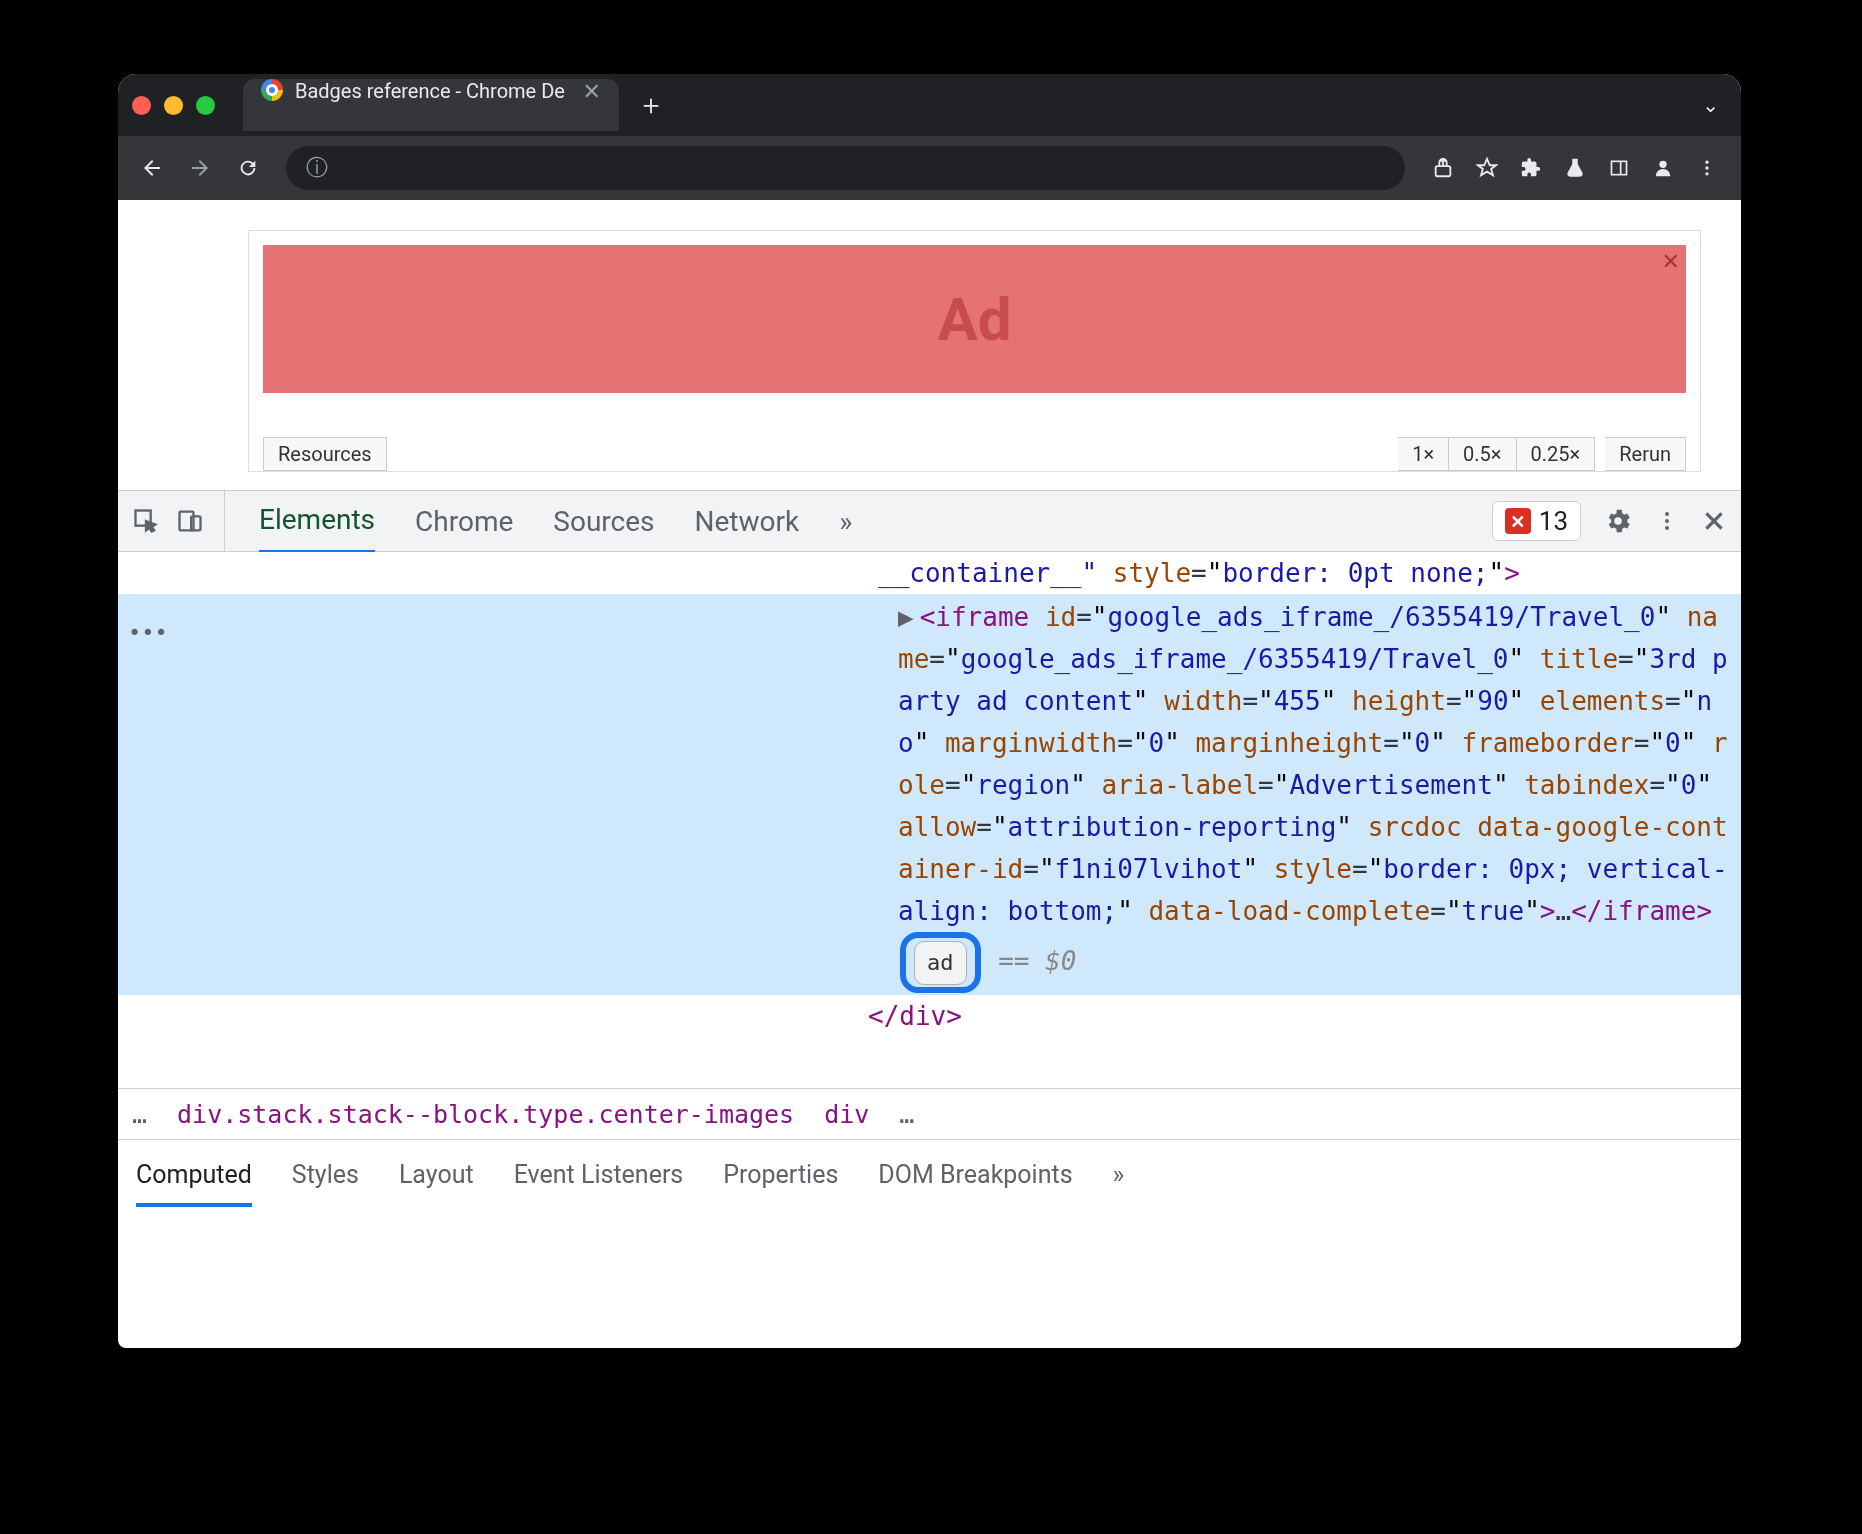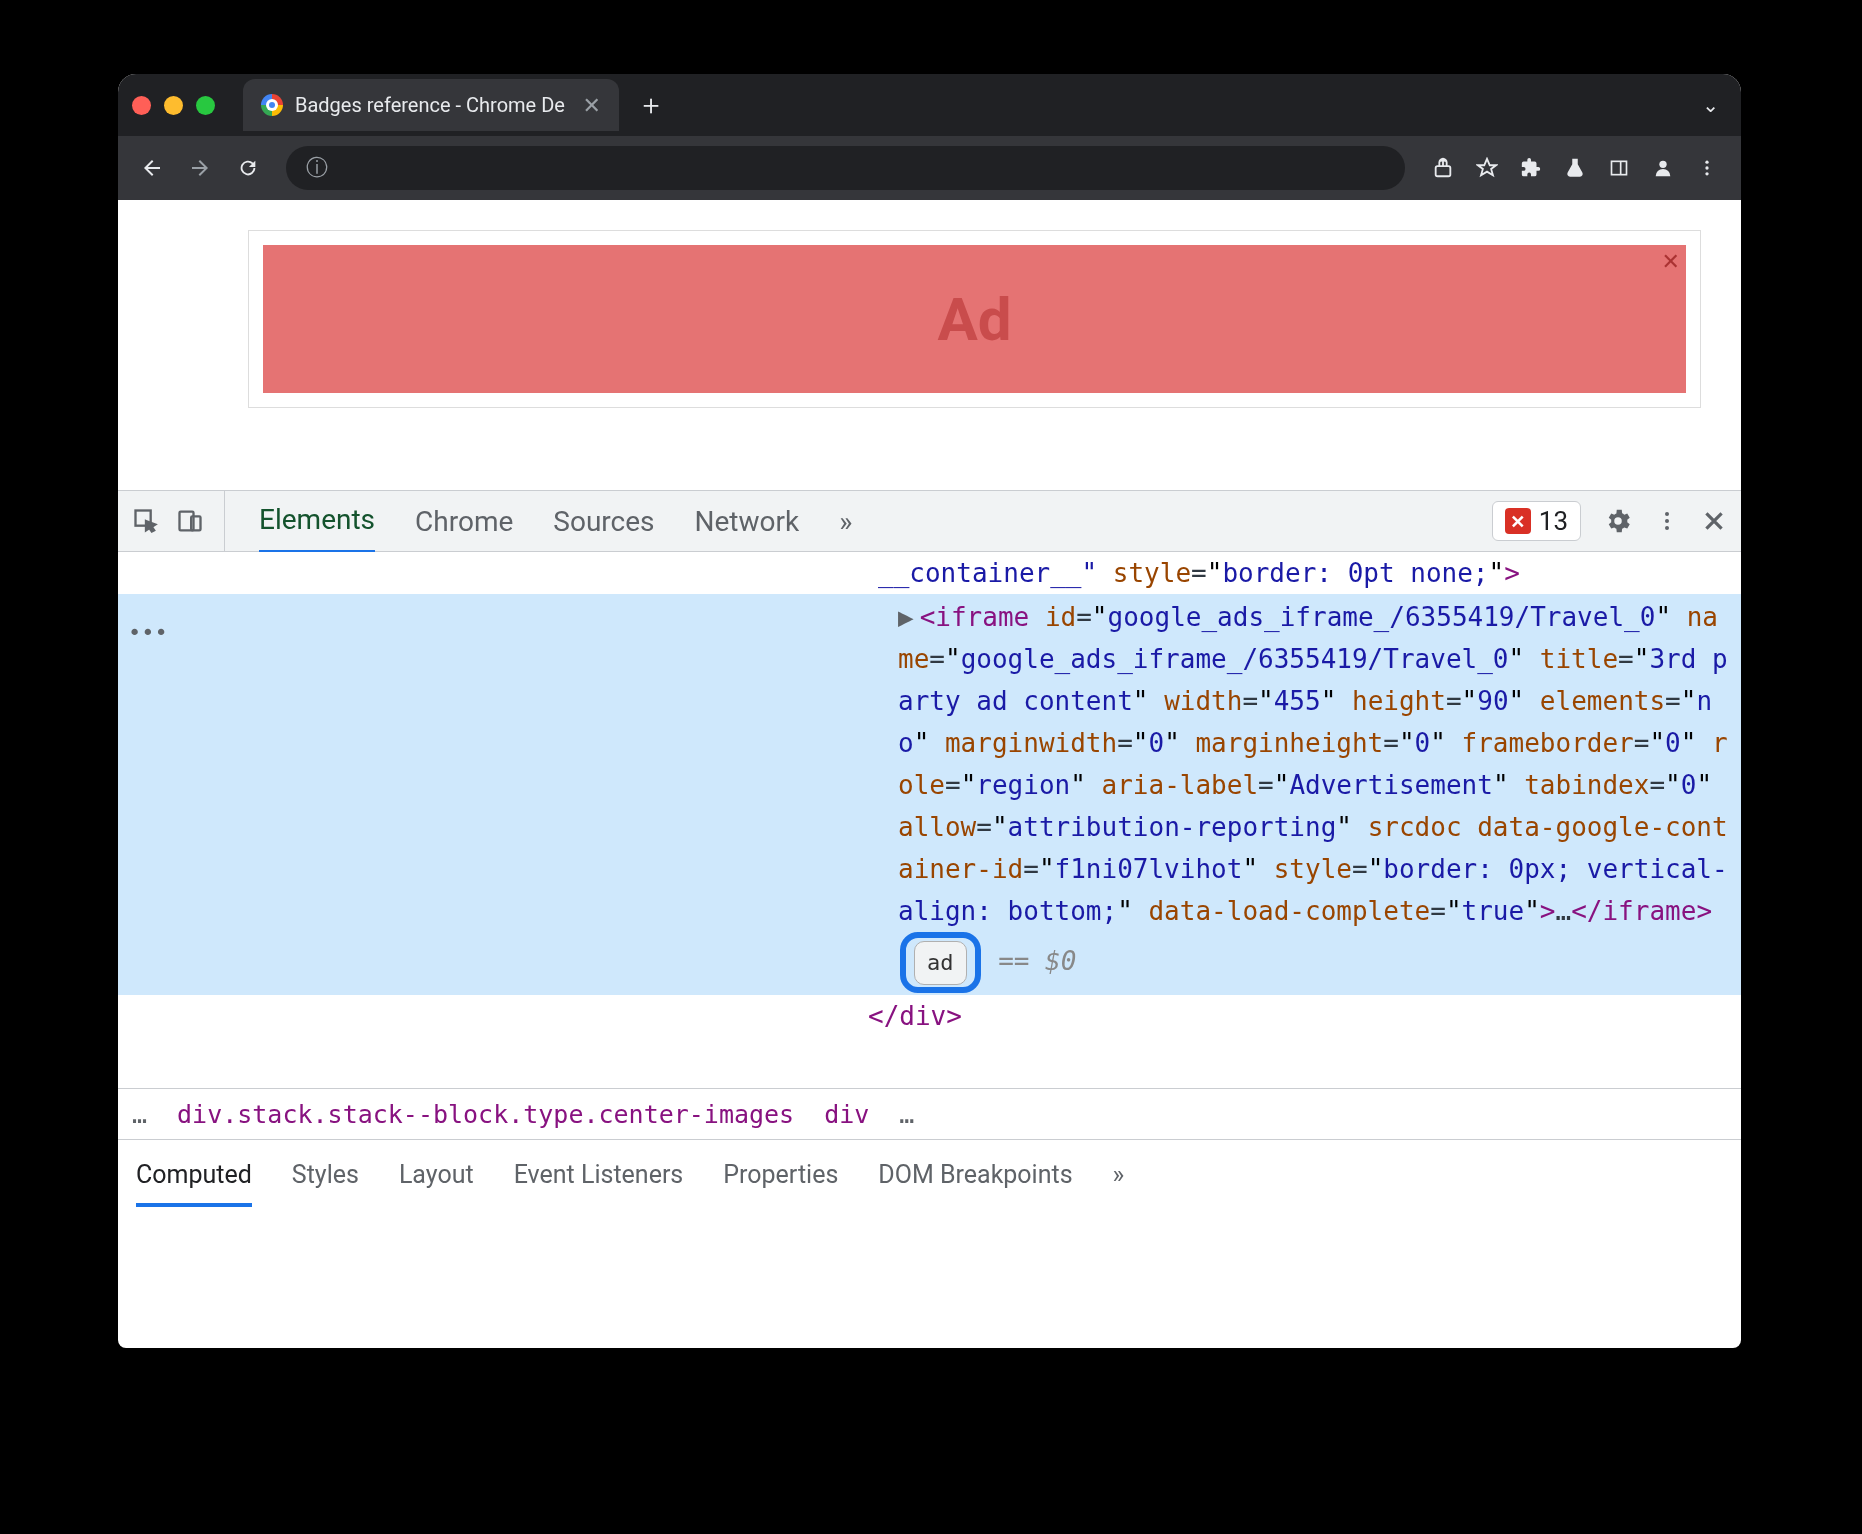--- a/index.html
+++ b/index.html
@@ -2,21 +2,21 @@
 <html><head>
 <meta charset="utf-8">
 <style>
 html,body{margin:0;padding:0;background:#000;font-family:-apple-system,BlinkMacSystemFont,"Segoe UI",Roboto,sans-serif;width:1862px;height:1534px;overflow:hidden}
 .frame{position:absolute;left:118px;top:74px;width:1623px;height:1274px;background:#fff;border-radius:18px 18px 8px 8px;box-shadow:0 30px 80px rgba(0,0,0,.6);overflow:hidden}
 
 .tabstrip{height:62px;background:#202124;display:flex;align-items:center;padding-left:14px}
 .traffic{display:flex;gap:13px;margin-right:28px}
 .dot{width:19px;height:19px;border-radius:50%}
 .dot.r{background:#ff5f57}.dot.y{background:#febc2e}.dot.g{background:#28c840}
-.tab{display:flex;align-items:center;gap:12px;background:#35363a;height:52px;padding:0 18px;border-radius:12px 12px 0 0;color:#e8eaed;font-size:20px;min-width:340px}
+.tab{display:flex;gap:12px;background:#35363a;height:52px;padding:0 18px;border-radius:12px 12px 0 0;color:#e8eaed;font-size:20px;min-width:340px}
 .favicon{width:22px;height:22px;border-radius:50%;background:conic-gradient(#ea4335 0 90deg,#fbbc05 90deg 180deg,#34a853 180deg 270deg,#4285f4 270deg 360deg);position:relative}
 .favicon::after{content:"";position:absolute;inset:5px;background:#fff;border-radius:50%}
 .favicon::before{content:"";position:absolute;inset:8px;background:#4285f4;border-radius:50%;z-index:1}
 .tab .x{margin-left:auto;color:#9aa0a6;font-size:22px}
 .newtab{color:#e8eaed;font-size:28px;margin-left:18px}
 .tabdrop{margin-left:auto;margin-right:22px;color:#e8eaed;font-size:20px}
 
 .toolbar{height:64px;background:#35363a;display:flex;align-items:center;padding:0 14px;gap:8px}
 .tbtn{width:40px;height:40px;display:flex;align-items:center;justify-content:center;color:#9aa0a6;border-radius:50%}
 .tbtn.on{color:#e8eaed}
@@ -152,20 +152,27 @@
           </svg>
       </div>
     </div>
   </div>
 
   <div class="page">
     <div class="adframe">
       <div class="adbox">
         <span class="lbl">Ad</span>
         <span class="cx">✕</span>
+      </div>
+      <div class="adctrl">
+        <div class="seg res">Resources</div>
+        <div class="seg">1×</div>
+        <div class="seg">0.5×</div>
+        <div class="seg">0.25×</div>
+        <div class="seg rr">Rerun</div>
       </div>
     </div>
   </div>
 
   <div class="dtbar">
     <div class="dtl">
       <span>
         <svg width="28" height="28" viewBox="0 0 24 24" fill="none" stroke="#5f6368" stroke-width="2">
             <rect x="3" y="3" width="13" height="13"></rect>
             <path d="M12 12l8 3-3 2 2 3-2 1-2-3-3 2z" fill="#5f6368"></path>

